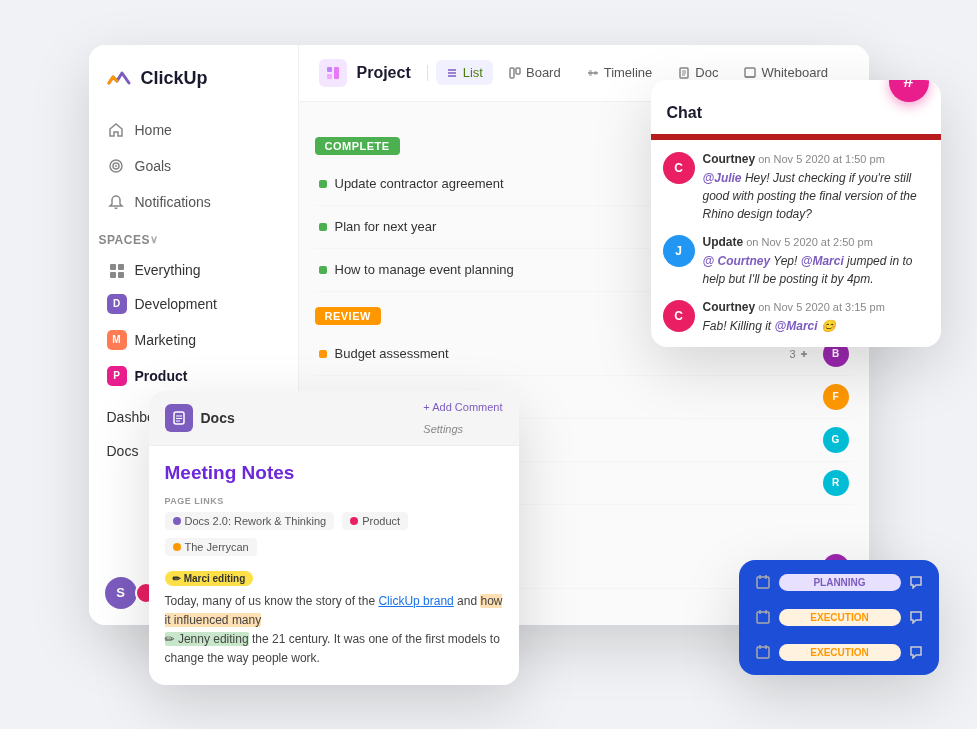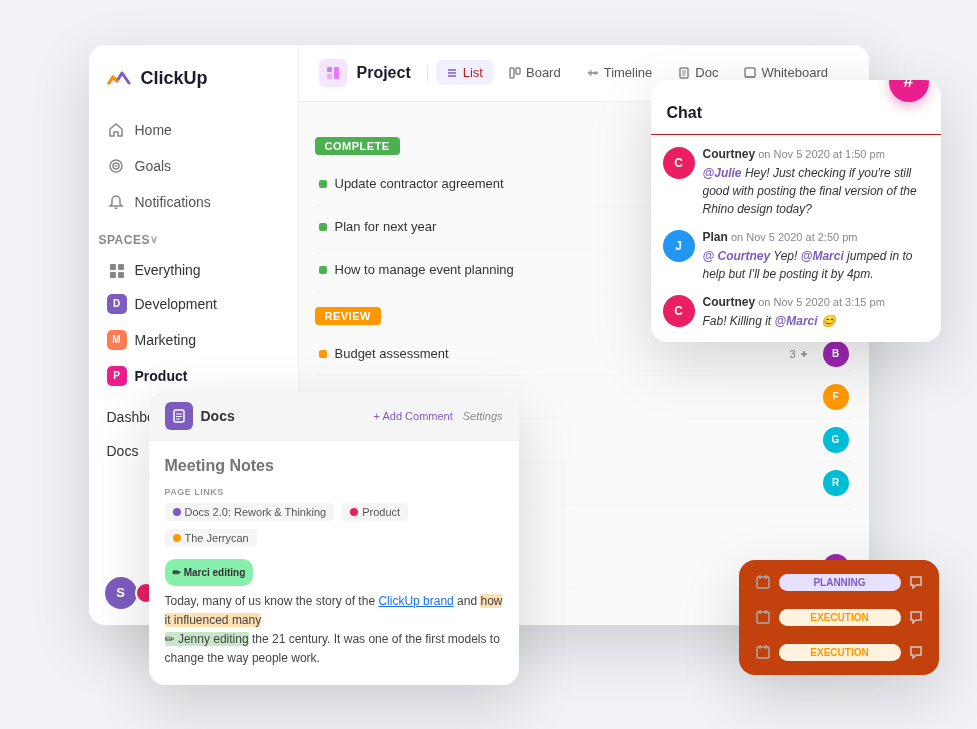--- a/index.html
+++ b/index.html
@@ -229,21 +229,21 @@
       align-items: center;
       gap: 5px;
       padding: 5px 10px;
       border-radius: 6px;
       font-size: 13px;
       color: #555;
       cursor: pointer;
     }
     .tab-item.active {
       background: #f0f0ff;
-      color: #b91c1c;
+      color: #4d7c0f;
     }
 
     .tab-divider {
       width: 1px;
       height: 16px;
       background: #e0e0e0;
       margin: 0 2px;
     }
 
     
@@ -321,21 +321,21 @@
       right: 10px;
       width: 290px;
       background: #fff;
       border-radius: 16px;
       box-shadow: 0 20px 60px rgba(0,0,0,0.15);
       overflow: hidden;
     }
 
     .chat-header {
       padding: 16px 16px 12px;
-      border-bottom: 1px solid #b91c1c;
+      border-bottom: 6px solid #b91c1c;
       display: flex;
       align-items: center;
       gap: 8px;
     }
 
     .chat-hashtag {
       position: absolute;
       top: -12px;
       right: 16px;
       width: 40px;
@@ -441,30 +441,31 @@
       font-weight: 600;
       color: #333;
       flex: 1;
     }
 
     .docs-actions {
       font-size: 11px;
       color: #888;
       display: flex;
       gap: 10px;
+      flex-direction: column;
     }
 
     .docs-content {
       padding: 16px;
     }
 
     .meeting-notes-title {
-      font-size: 16px;
+      font-size: 19px;
       font-weight: 700;
-      color: #737373;
+      color: #6d28d9;
       margin-bottom: 12px;
     }
 
     .page-links-label {
       font-size: 9px;
       font-weight: 600;
       color: #999;
       text-transform: uppercase;
       letter-spacing: 0.5px;
       margin-bottom: 6px;
@@ -488,25 +489,25 @@
       border-radius: 4px;
     }
 
     .page-link-dot {
       width: 8px;
       height: 8px;
       border-radius: 50%;
     }
 
     .editing-badge {
-      background: #86efac;
+      background: #fde047;
       color: #333;
       font-size: 10px;
       font-weight: 600;
-      padding: 8px 8px;
+      padding: 2px 8px;
       border-radius: 10px;
       display: inline-block;
       margin-bottom: 6px;
     }
 
     .doc-text {
       font-size: 12px;
       color: #444;
       line-height: 1.6;
     }
@@ -525,21 +526,21 @@
       background: #c8e6c9;
       border-radius: 2px;
     }
 
     
     .sprint-panel {
       position: absolute;
       bottom: 30px;
       right: 10px;
       width: 200px;
-      background: #c2410c;
+      background: #1d4ed8;
       border-radius: 16px;
       box-shadow: 0 20px 60px rgba(0,0,0,0.15);
       overflow: hidden;
       padding: 8px;
       display: flex;
       flex-direction: column;
       gap: 6px;
     }
 
     .sprint-row {
@@ -834,21 +835,21 @@
           </div>
           <div class="chat-text">
             <span class="chat-mention">@Julie</span> Hey! Just checking if you're still good with posting the final version of the Rhino design today?
           </div>
         </div>
       </div>
       <div class="chat-message">
         <div class="avatar-circle av2 chat-avatar" style="width:32px;height:32px;font-size:12px;flex-shrink:0;">J</div>
         <div class="chat-msg-body">
           <div class="chat-meta">
-            <span class="author">Plan</span>
+            <span class="author">Update</span>
             <span>on Nov 5 2020 at 2:50 pm</span>
           </div>
           <div class="chat-text">
             <span class="chat-mention">@ Courtney</span> Yep! <span class="chat-mention">@Marci</span> jumped in to help but I'll be posting it by 4pm.
           </div>
         </div>
       </div>
       <div class="chat-message">
         <div class="avatar-circle av1 chat-avatar" style="width:32px;height:32px;font-size:12px;flex-shrink:0;">C</div>
         <div class="chat-msg-body">

